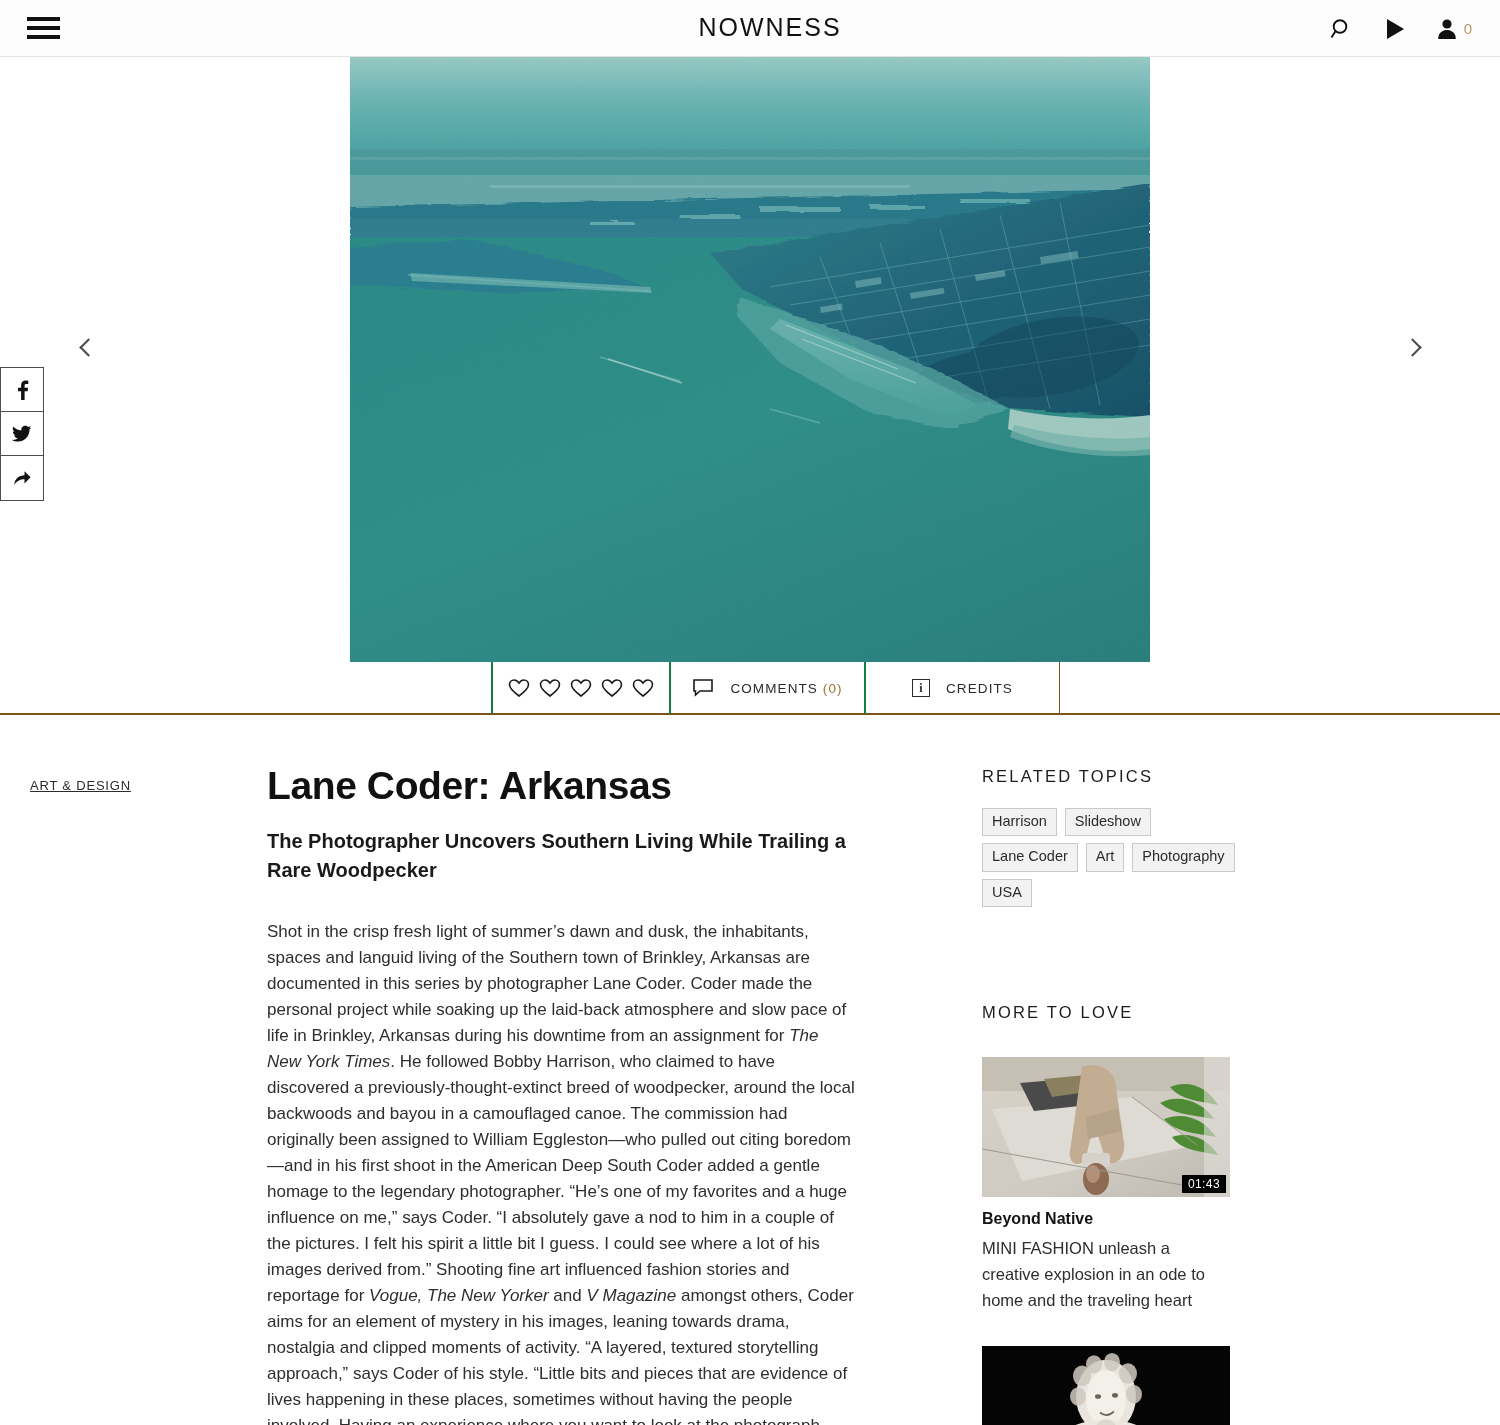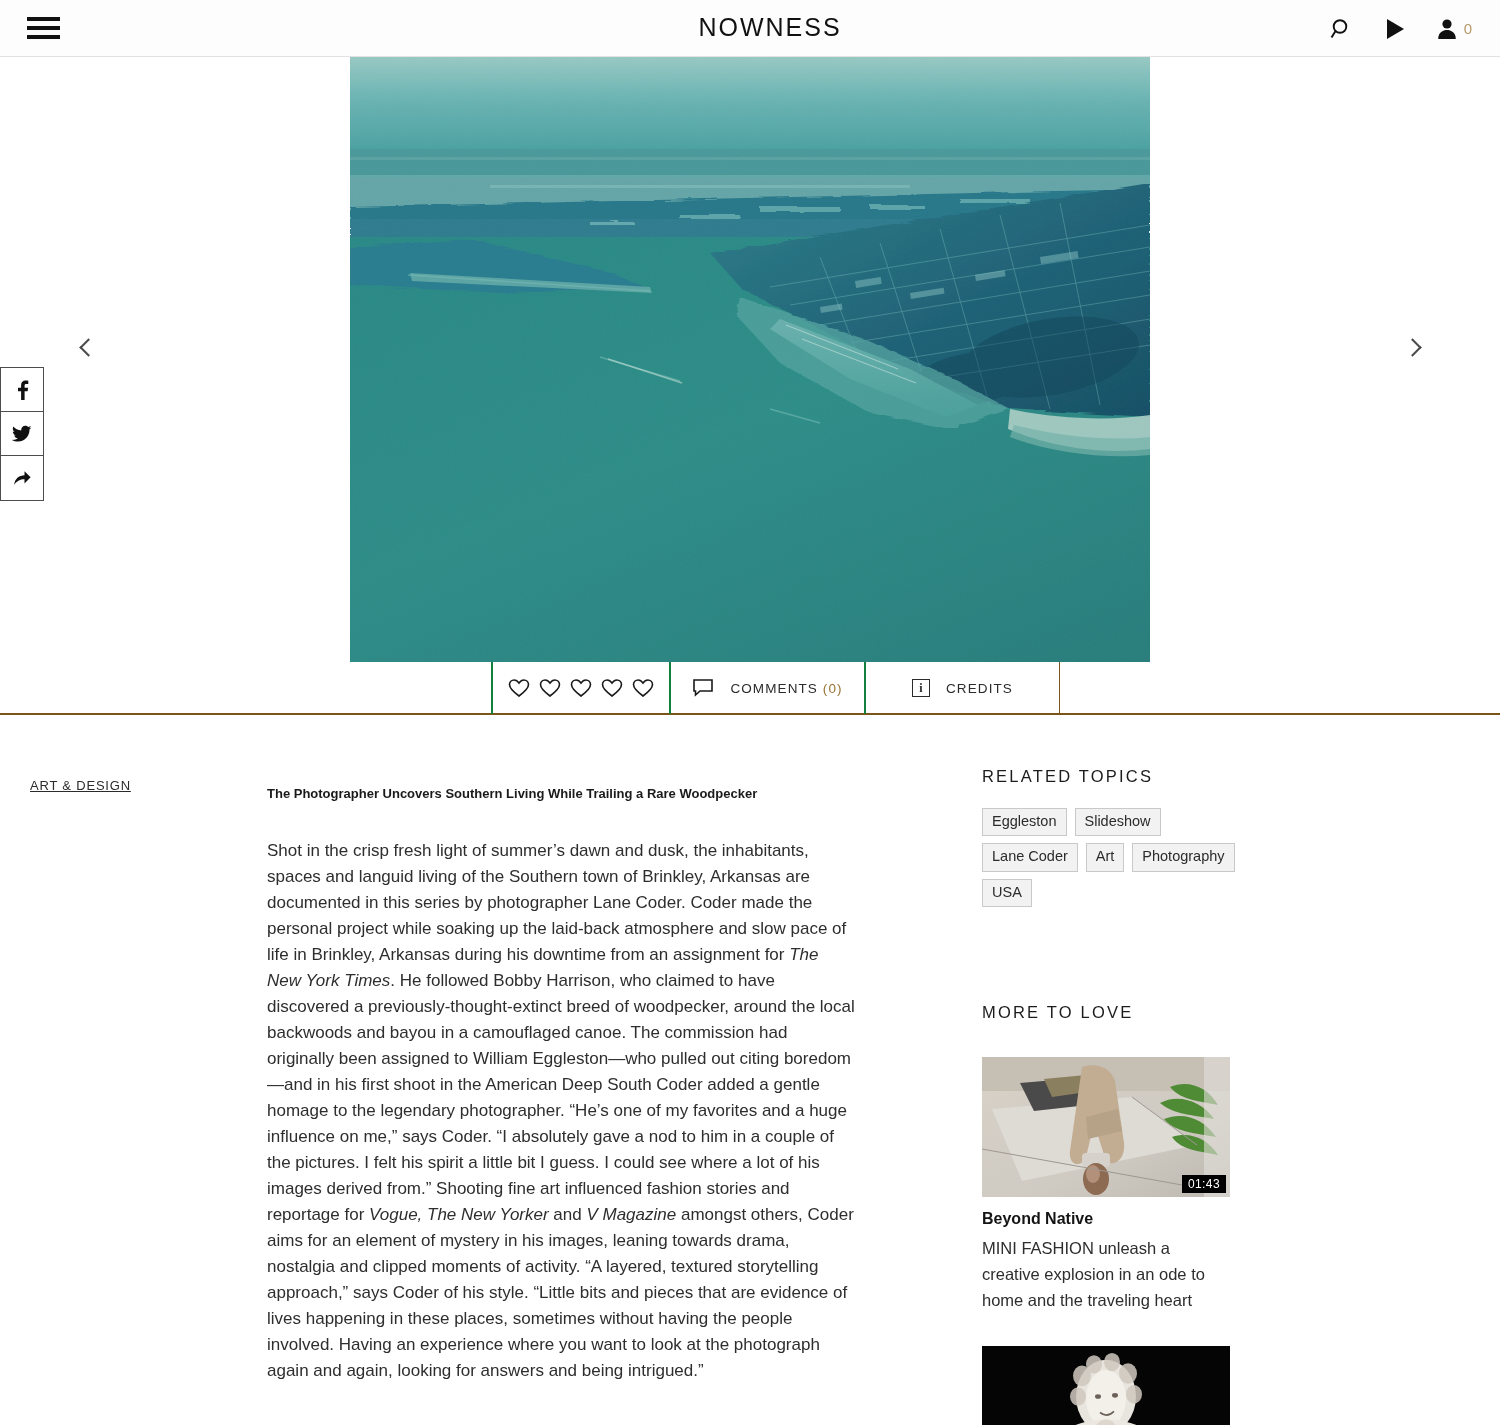--- a/index.html
+++ b/index.html
@@ -129,21 +129,21 @@
     cursor: pointer;
     text-decoration: underline;
   }
   .content { position: absolute; left: 267px; top: 50px; width: 590px; }
   .title {
     font-size: 39px; font-weight: bold; color: #111;
     letter-spacing: -0.4px; line-height: 1.08;
   }
   .subtitle {
     margin-top: 20px;
-    font-size: 13px; font-weight: bold; color: #1a1a1a;
+    font-size: 20px; font-weight: bold; color: #1a1a1a;
     line-height: 1.45;
   }
   .body {
     margin-top: 34px;
     font-size: 17px; color: #2e2e2e; line-height: 1.53;
     text-align: left;
   }
   .body i { font-style: italic; }
 
   
@@ -379,30 +379,31 @@
     <span class="act-label">CREDITS</span>
   </div>
 </div>
 <div class="divider-rule"></div>
 
 <div class="article">
 
   <div class="category">ART &amp; DESIGN</div>
 
   <div class="content">
+    <h1 class="title">Lane Coder: Arkansas</h1>
     <h2 class="subtitle">The Photographer Uncovers Southern Living While Trailing a Rare Woodpecker</h2>
     <div class="body">
       <span>Shot in the crisp fresh light of summer’s dawn and dusk, the inhabitants, spaces and languid living of the Southern town of Brinkley, Arkansas are documented in this series by photographer Lane Coder. Coder made the personal project while soaking up the laid-back atmosphere and slow pace of life in Brinkley, Arkansas during his downtime from an assignment for </span><i>The New York Times</i><span>. He followed Bobby Harrison, who claimed to have discovered a previously-thought-extinct breed of woodpecker, around the local backwoods and bayou in a camouflaged canoe. The commission had originally been assigned to William Eggleston—who pulled out citing boredom—and in his first shoot in the American Deep South Coder added a gentle homage to the legendary photographer. “He’s one of my favorites and a huge influence on me,” says Coder. “I absolutely gave a nod to him in a couple of the pictures. I felt his spirit a little bit I guess. I could see where a lot of his images derived from.” Shooting fine art influenced fashion stories and reportage for </span><i>Vogue, The New Yorker</i><span> and </span><i>V Magazine</i><span> amongst others, Coder aims for an element of mystery in his images, leaning towards drama, nostalgia and clipped moments of activity. “A layered, textured storytelling approach,” says Coder of his style. “Little bits and pieces that are evidence of lives happening in these places, sometimes without having the people involved. Having an experience where you want to look at the photograph again and again, looking for answers and being intrigued.”</span>
     </div>
   </div>
 
   <div class="sidebar">
     <div class="side-head">RELATED TOPICS</div>
     <div class="tags">
-      <span class="tag">Eggleston</span>
+      <span class="tag">Harrison</span>
       <span class="tag">Slideshow</span>
       <span class="tag">Lane Coder</span>
       <span class="tag">Art</span>
       <span class="tag">Photography</span>
       <span class="tag">USA</span>
     </div>
 
     <div class="more-head">MORE TO LOVE</div>
 
     <div class="card">

